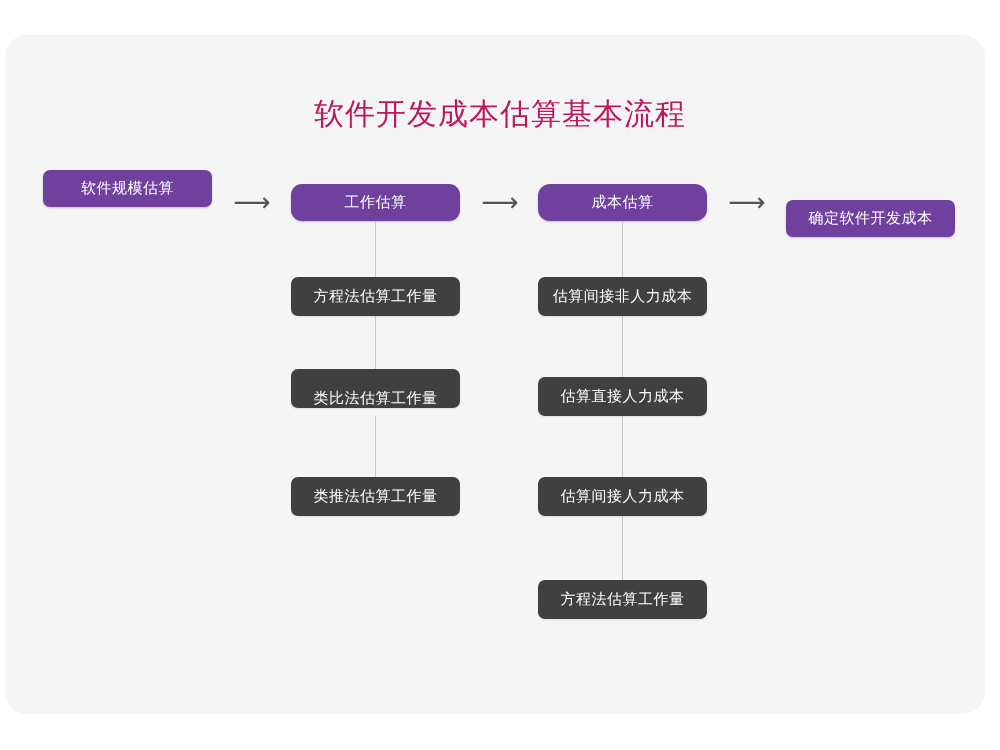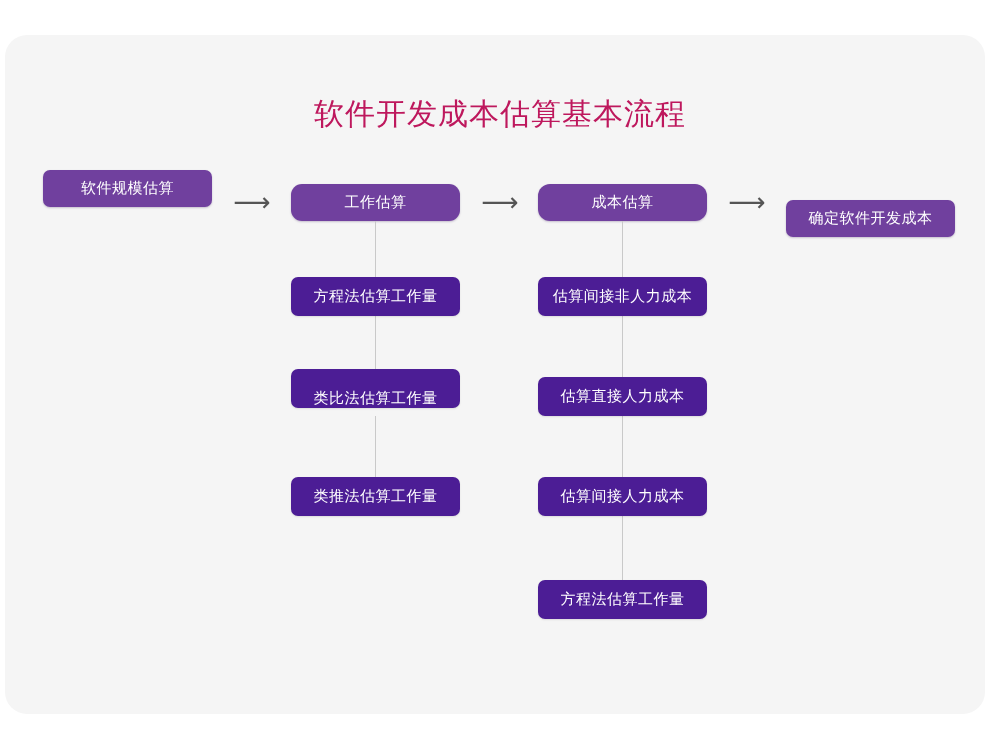--- a/index.html
+++ b/index.html
@@ -56,21 +56,21 @@
     color: #ffffff;
     letter-spacing: 0.5px;
     white-space: nowrap;
     box-sizing: border-box;
   }
   .node.primary {
     background: #70409e;
     box-shadow: 0 1px 2px rgba(60,30,90,0.25);
   }
   .node.secondary {
-    background: #4c1d95;
+    background: #404040;
     height: 39px;
     box-shadow: 0 1px 2px rgba(0,0,0,0.10);
   }
   
   .arrow-h {
     position: absolute;
     width: 60px;
     height: 30px;
     top: 187px;
     display: flex;

